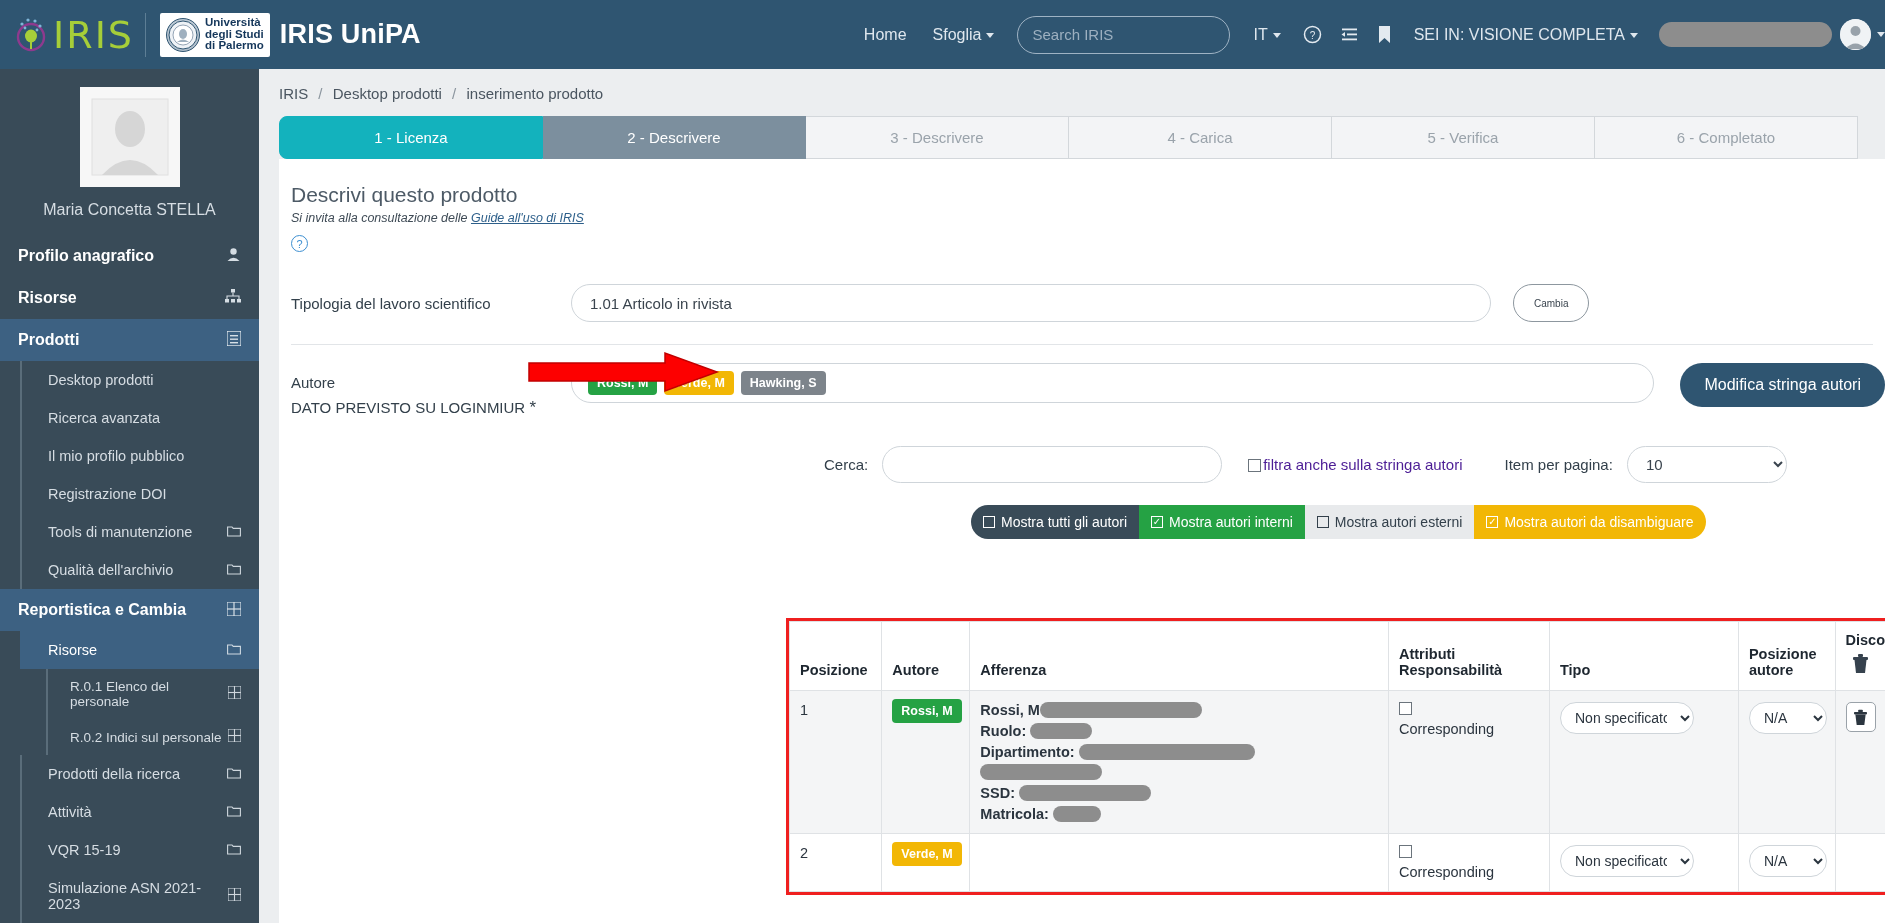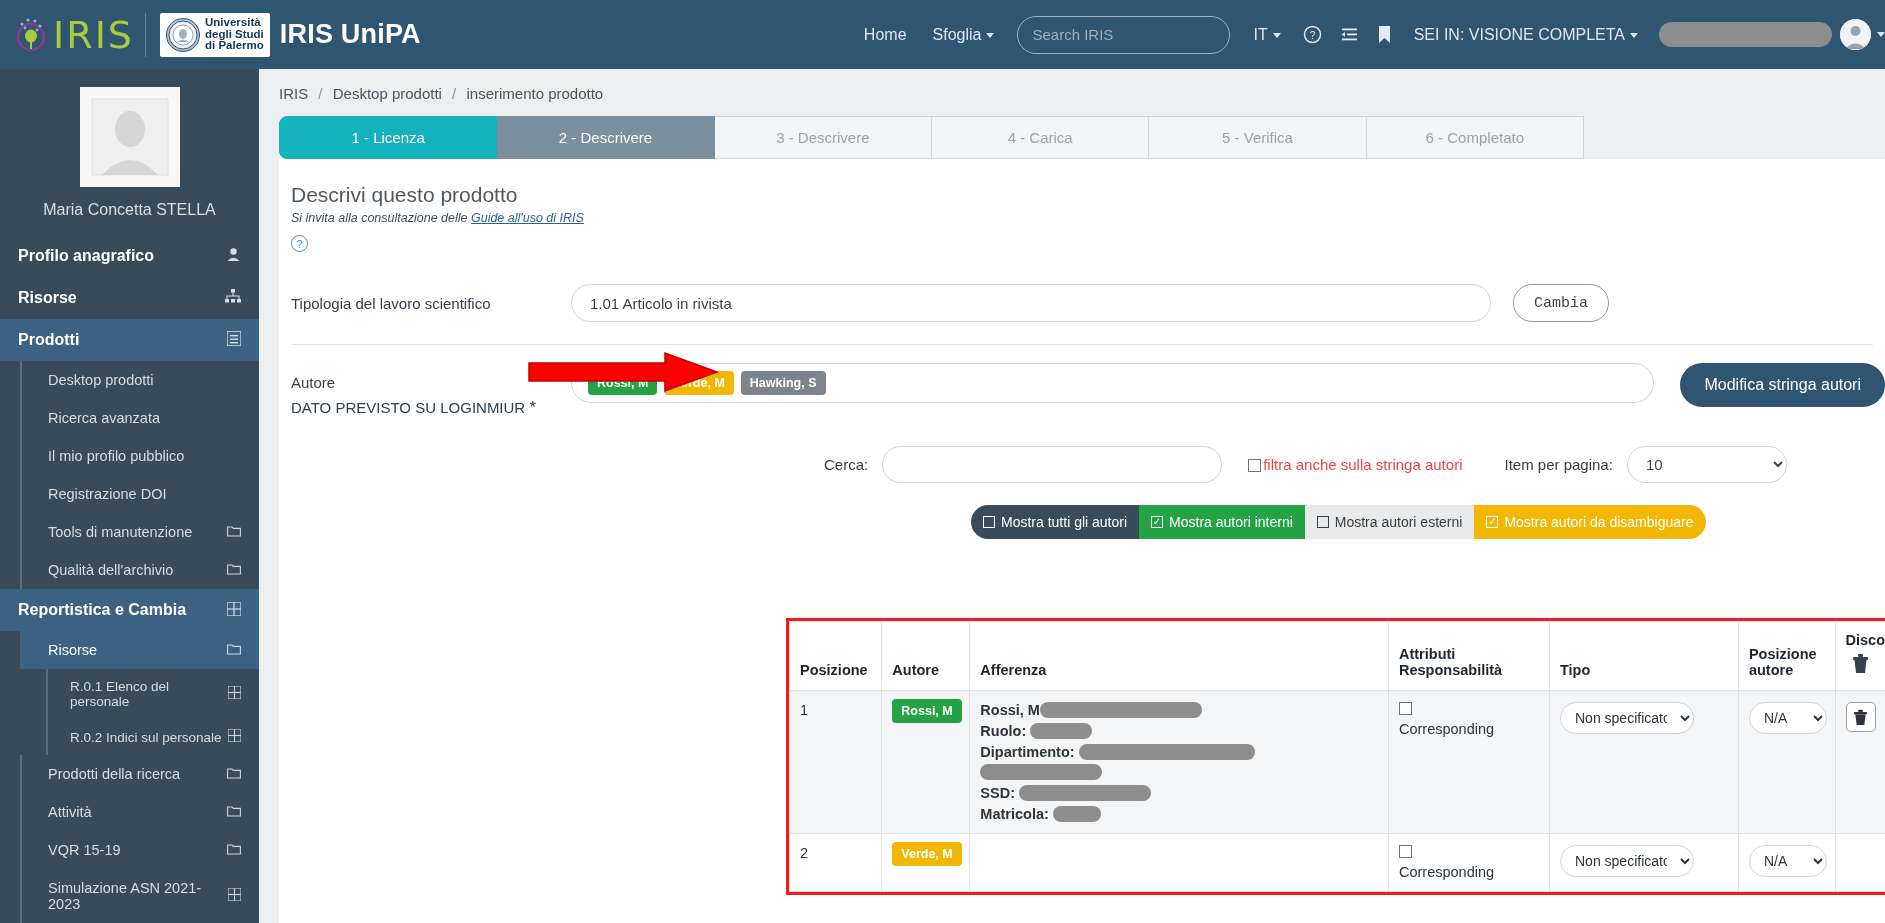--- a/index.html
+++ b/index.html
@@ -104,21 +104,21 @@
 
   
   .main {
     position: absolute; top: 69px; left: 259px; width: 1626px; height: 854px;
     background: #eceef0; overflow: hidden;
   }
   .breadcrumb { padding: 16px 0 10px 20px; font-size: 15px; color: #4a5560; }
   .breadcrumb .bc { color: #4a5560; text-decoration: none; }
   .breadcrumb .sep { color: #8b959e; margin: 0 6px; }
 
-  .steps { display: flex; margin: 4px 0 0 20px; width: 1305px; }
+  .steps { display: flex; margin: 4px 0 0 20px; width: 1579px; }
   .step {
     flex: 1; text-align: center; font-size: 15px; padding: 12px 0;
     background: #f3f4f6; color: #9aa3ab; border: 1px solid #d3d7db; border-left: 0;
     cursor: pointer;
   }
   .step:first-child { border-left: 1px solid #d3d7db; }
   .step.done {
     background: #13b2bd; color: #ffffff; border-color: #13b2bd;
     border-top-left-radius: 8px; border-bottom-left-radius: 8px;
   }
@@ -138,22 +138,22 @@
   }
 
   .formrow { display: flex; align-items: center; padding: 32px 0 0 12px; }
   .flabel { width: 280px; font-size: 15px; color: #33404b; }
   .pill-input {
     height: 38px; border: 1px solid #cfd5da; border-radius: 19px; background: #fff;
     display: flex; align-items: center; padding: 0 18px; font-size: 15px; color: #3a444e;
   }
   .btn-outline {
     height: 38px; border: 1px solid #8d979f; border-radius: 19px; background: #fff;
-    padding: 0 20px; font-size: 15px; color: #3a444e; cursor: pointer;
-    display: flex; align-items: center; font-family: Liberation Mono, monospace;
+    padding: 0 20px; font-size: 10px; color: #3a444e; cursor: pointer;
+    display: flex; align-items: center; font-family: Liberation Sans, sans-serif;
   }
   .hr-sep { border-top: 1px solid #e2e5e8; margin: 22px 12px 0 12px; }
 
   .authorrow { display: flex; align-items: flex-start; padding: 18px 0 0 12px; position: relative; }
   .alabel { width: 280px; font-size: 15px; color: #33404b; line-height: 1.5; padding-top: 9px; }
   .req-star { color: #33404b; font-size: 17px; }
   .tagbox {
     flex: 1; max-width: 1100px; min-height: 40px; border: 1px solid #cfd5da; border-radius: 20px;
     background: #fff; display: flex; align-items: center; gap: 7px; padding: 6px 16px;
   }
@@ -523,21 +523,21 @@
           <span class="tag yellow">Verde, M</span>
           <span class="tag gray">Hawking, S</span>
         </div>
 
         <button class="btn-primary-round" style="margin-left:26px;">Modifica stringa autori</button>
       </div>
 
       <div class="filterrow">
         <span class="fl">Cerca:</span>
         <input class="search-pill" type="text" placeholder="" style="">
-        <span style="margin-left:26px; font-size:15px; color:#ef4444;">
+        <span style="margin-left:26px; font-size:15px; color:#4c1d95;">
           <span class="chk"></span><span>filtra anche sulla stringa autori</span>
         </span>
         <span class="fl" style="margin-left:42px;text-align:right;">Item per pagina:</span>
         <select class="sel-pill">
           <option>10</option>
         </select>
       </div>
 
       <div class="segbar">
         <div class="seg dark">

